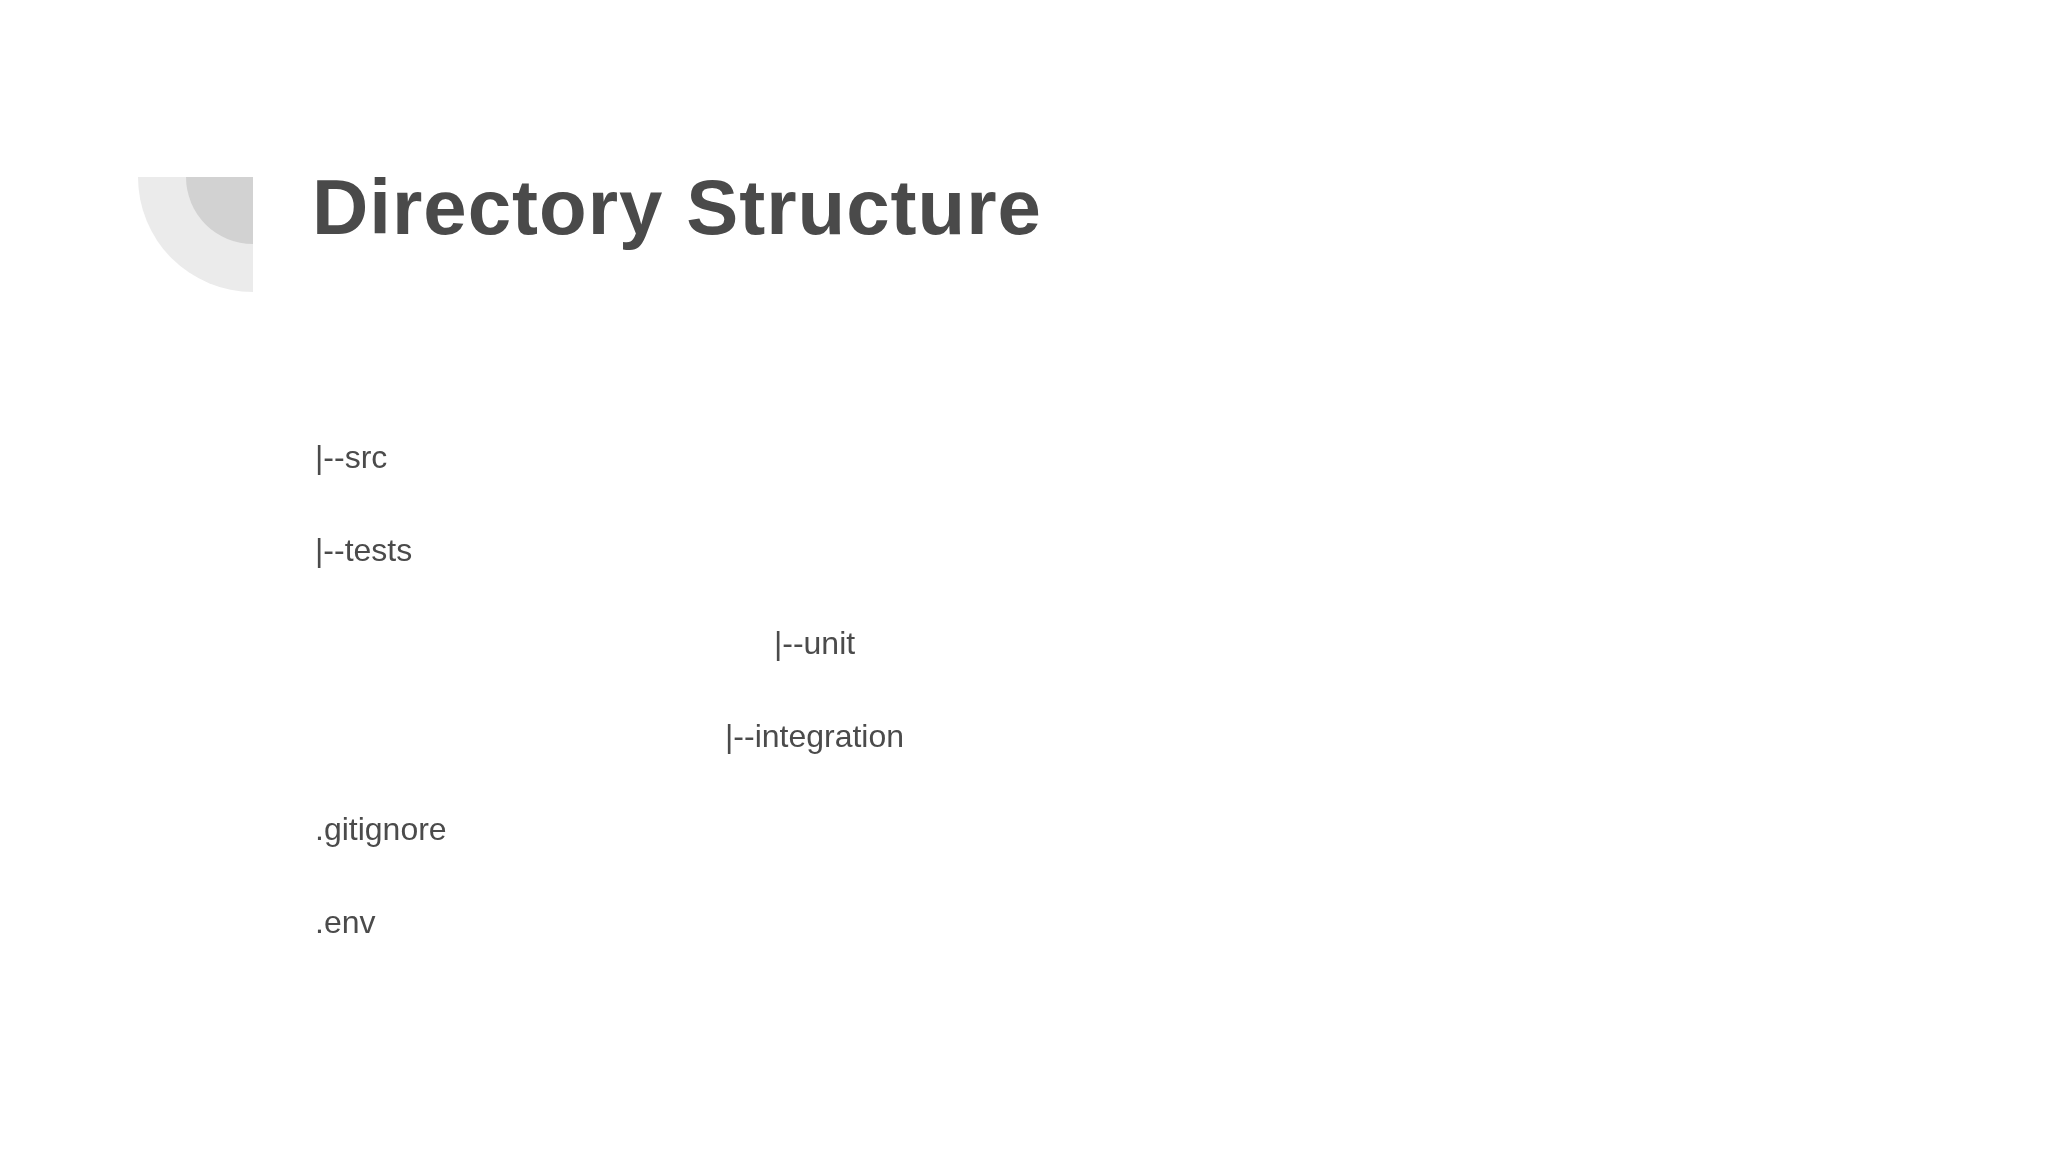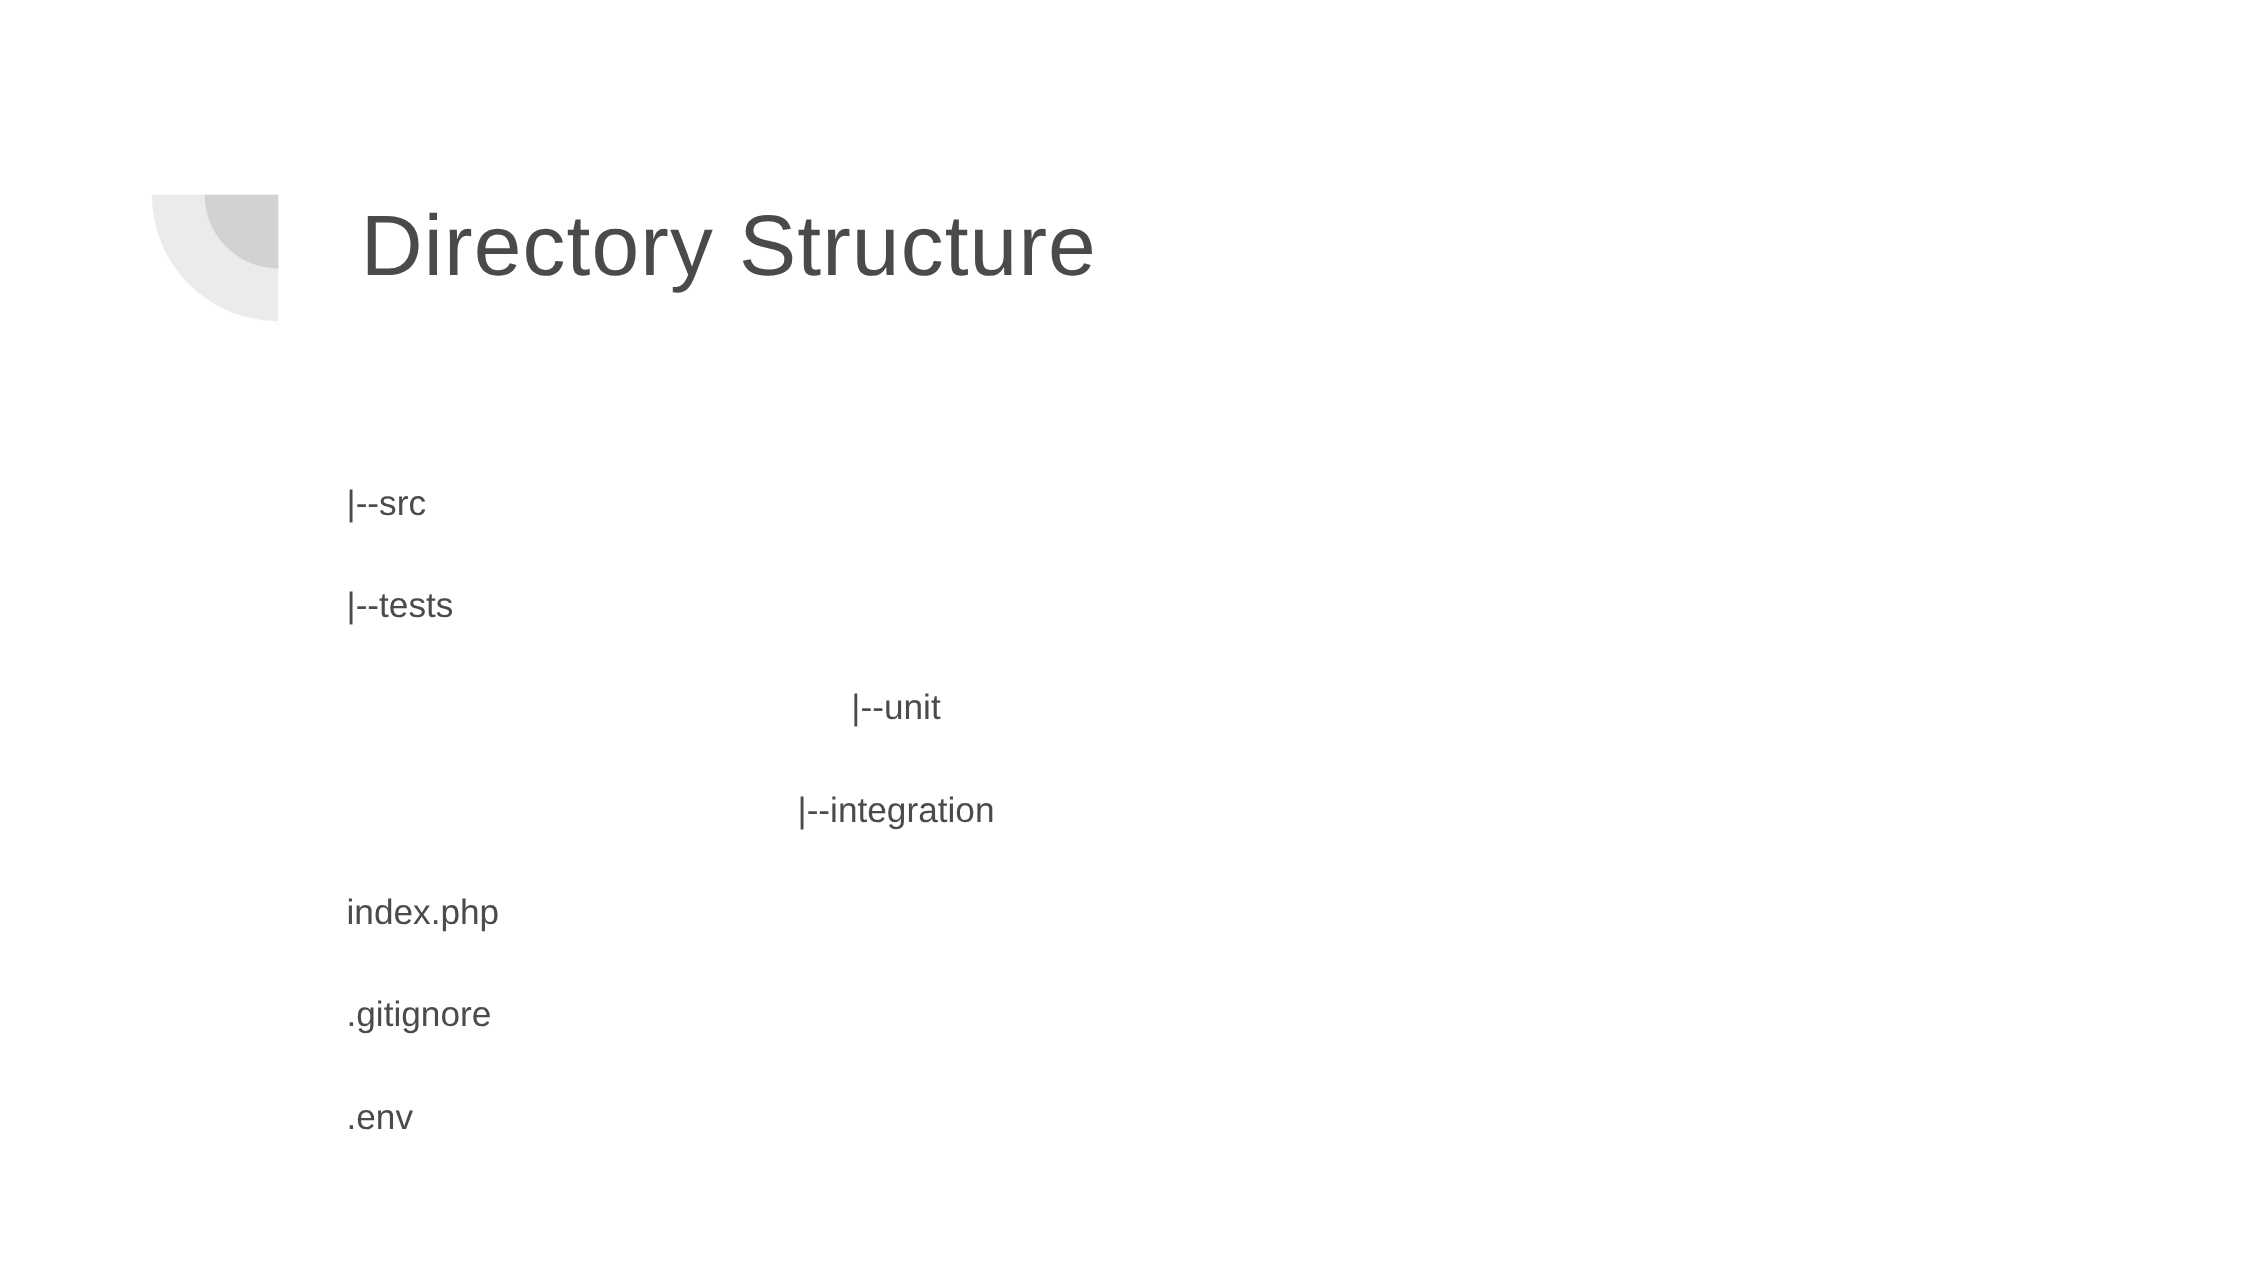--- a/index.html
+++ b/index.html
@@ -29,23 +29,23 @@
     top: 177px;
     width: 67px;
     height: 67px;
     background: #d2d2d2;
     border-radius: 0 0 0 100%;
   }
   .page-title {
     position: absolute;
     left: 312px;
     top: 168px;
-    margin: 16px;
+    margin: 0;
     font-size: 78px;
-    font-weight: normal;
+    font-weight: bold;
     line-height: 78px;
     letter-spacing: 1px;
     color: #4a4a4a;
     white-space: pre;
     text-align: right;
   }
   .tree {
     position: absolute;
     left: 315px;
     top: 411px;
@@ -67,16 +67,15 @@
 <div class="decor-outer"></div>
 <div class="decor-inner"></div>
 
 <h1 class="page-title">Directory Structure</h1>
 
 <div class="tree">
     <div class="line lvl1">|--src</div>
     <div class="line lvl1">|--tests</div>
     <div class="line lvl2">|--unit</div>
     <div class="line lvl2">|--integration</div>
-    <div class="line lvl1">index.php</div>
     <div class="line lvl1">.gitignore</div>
     <div class="line lvl1">.env</div>
   </div>
 
 </body></html>

